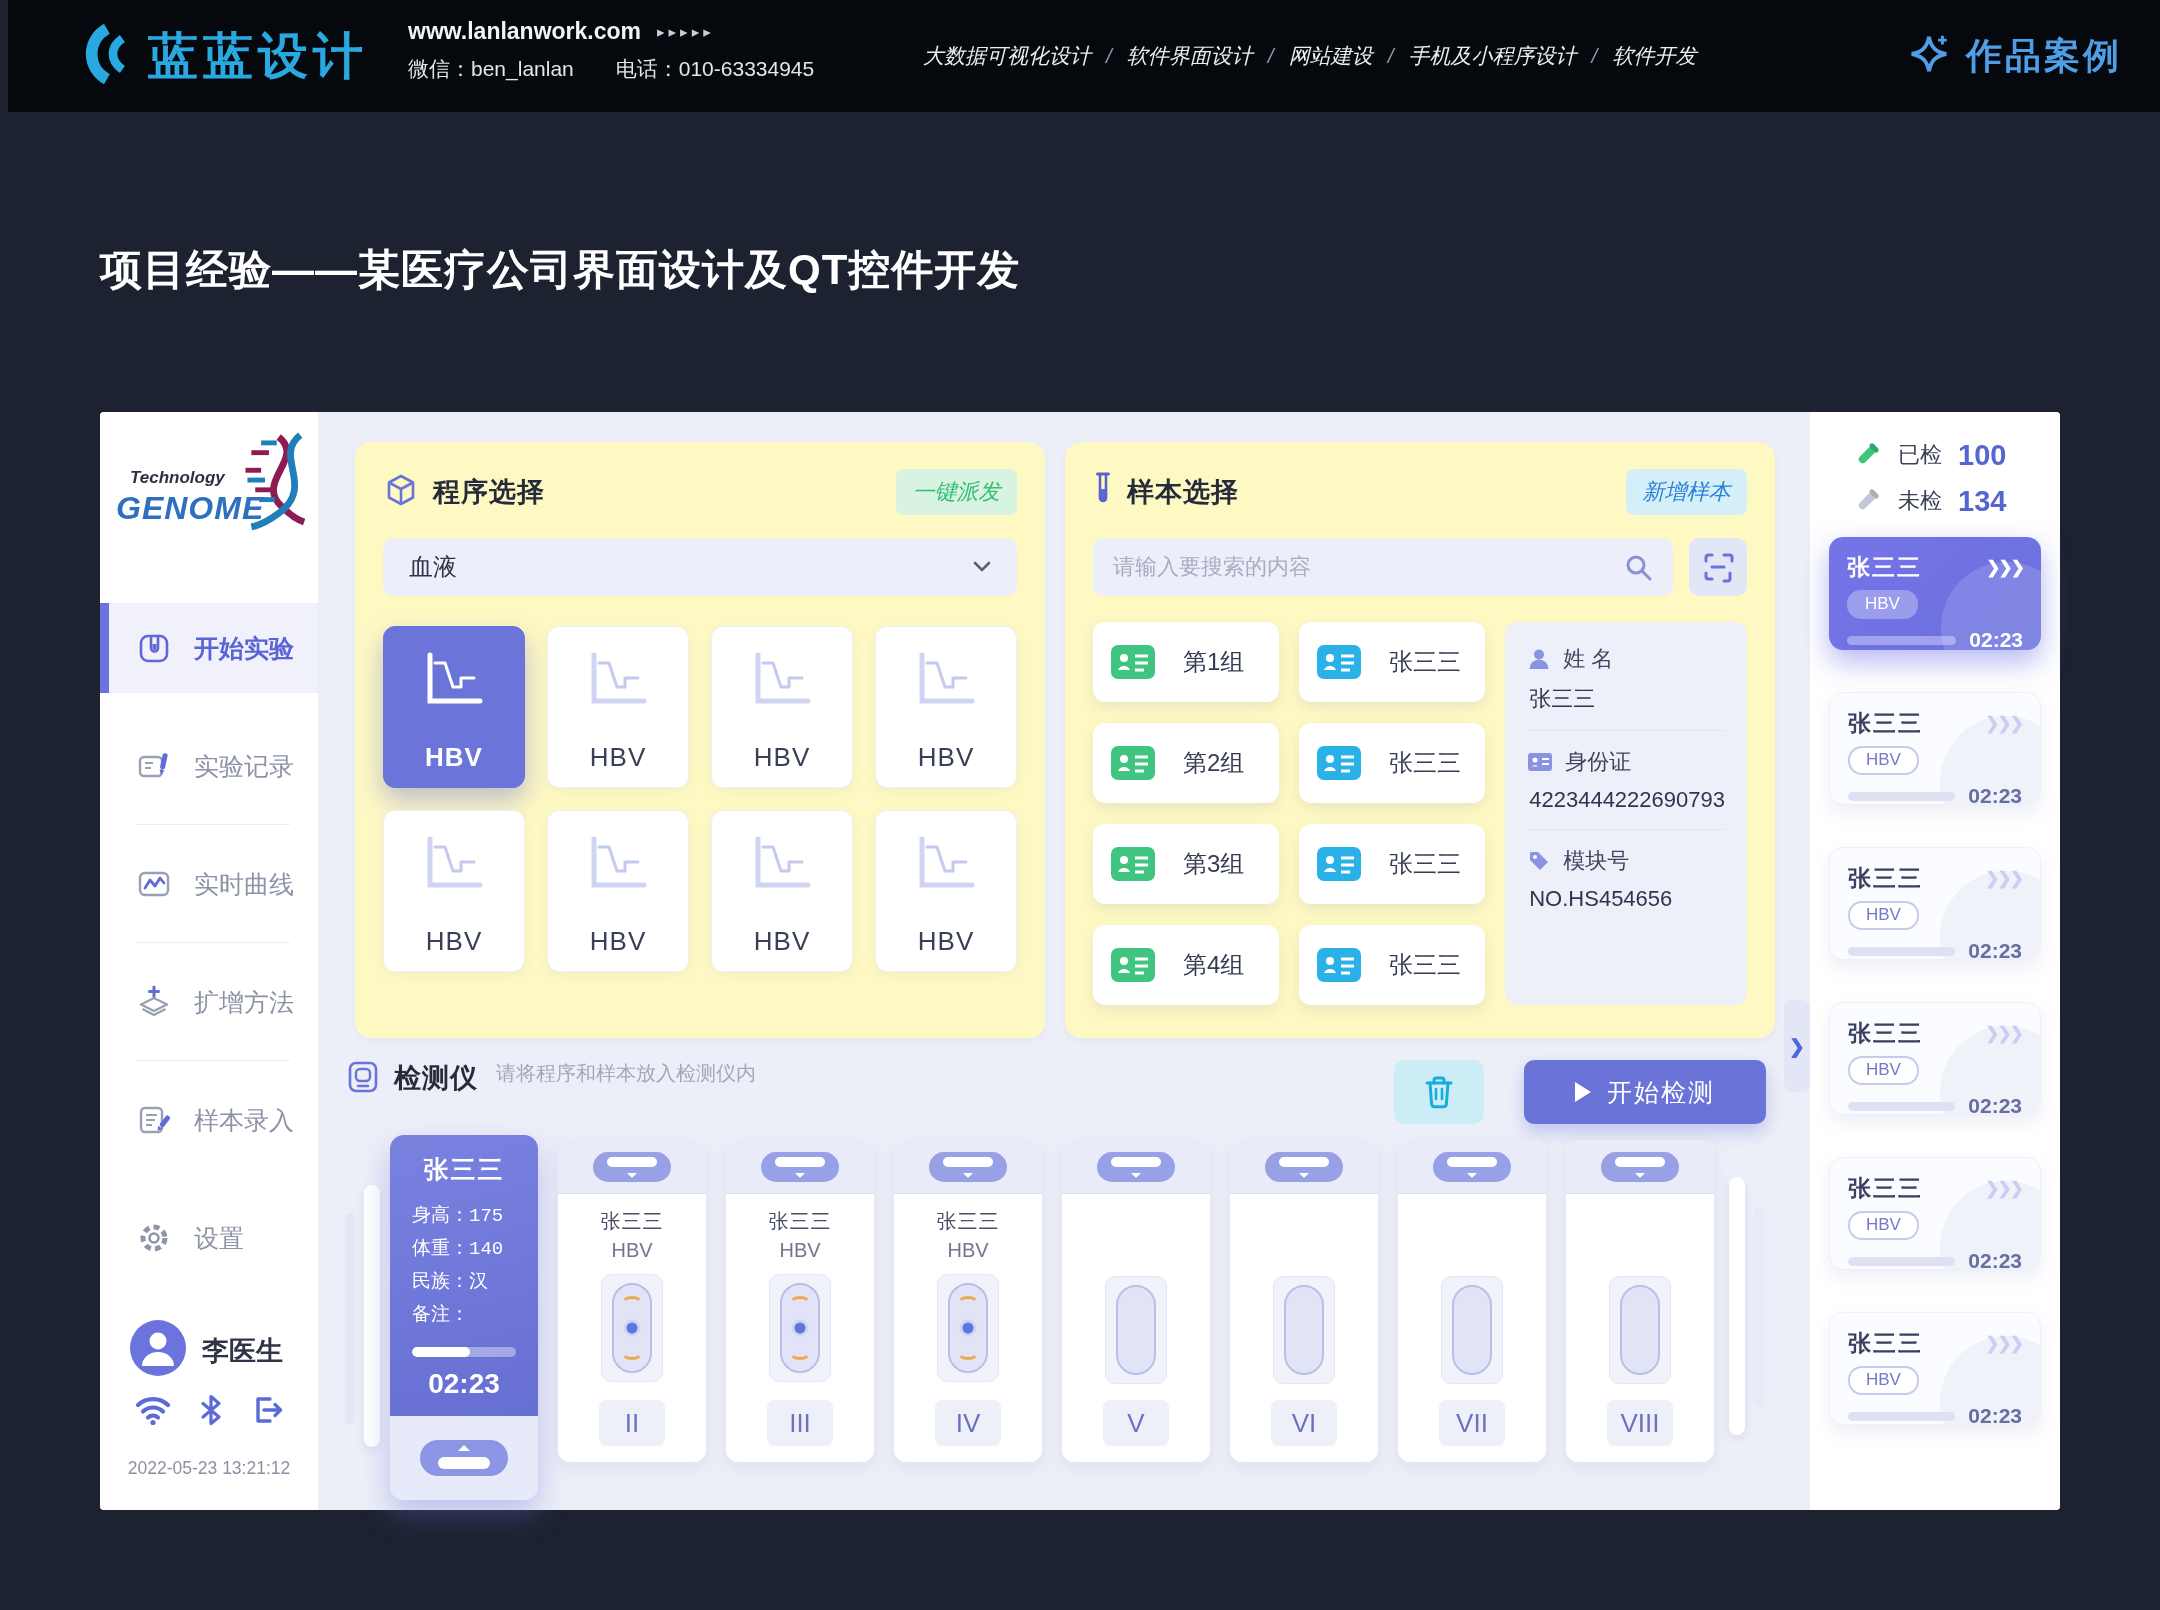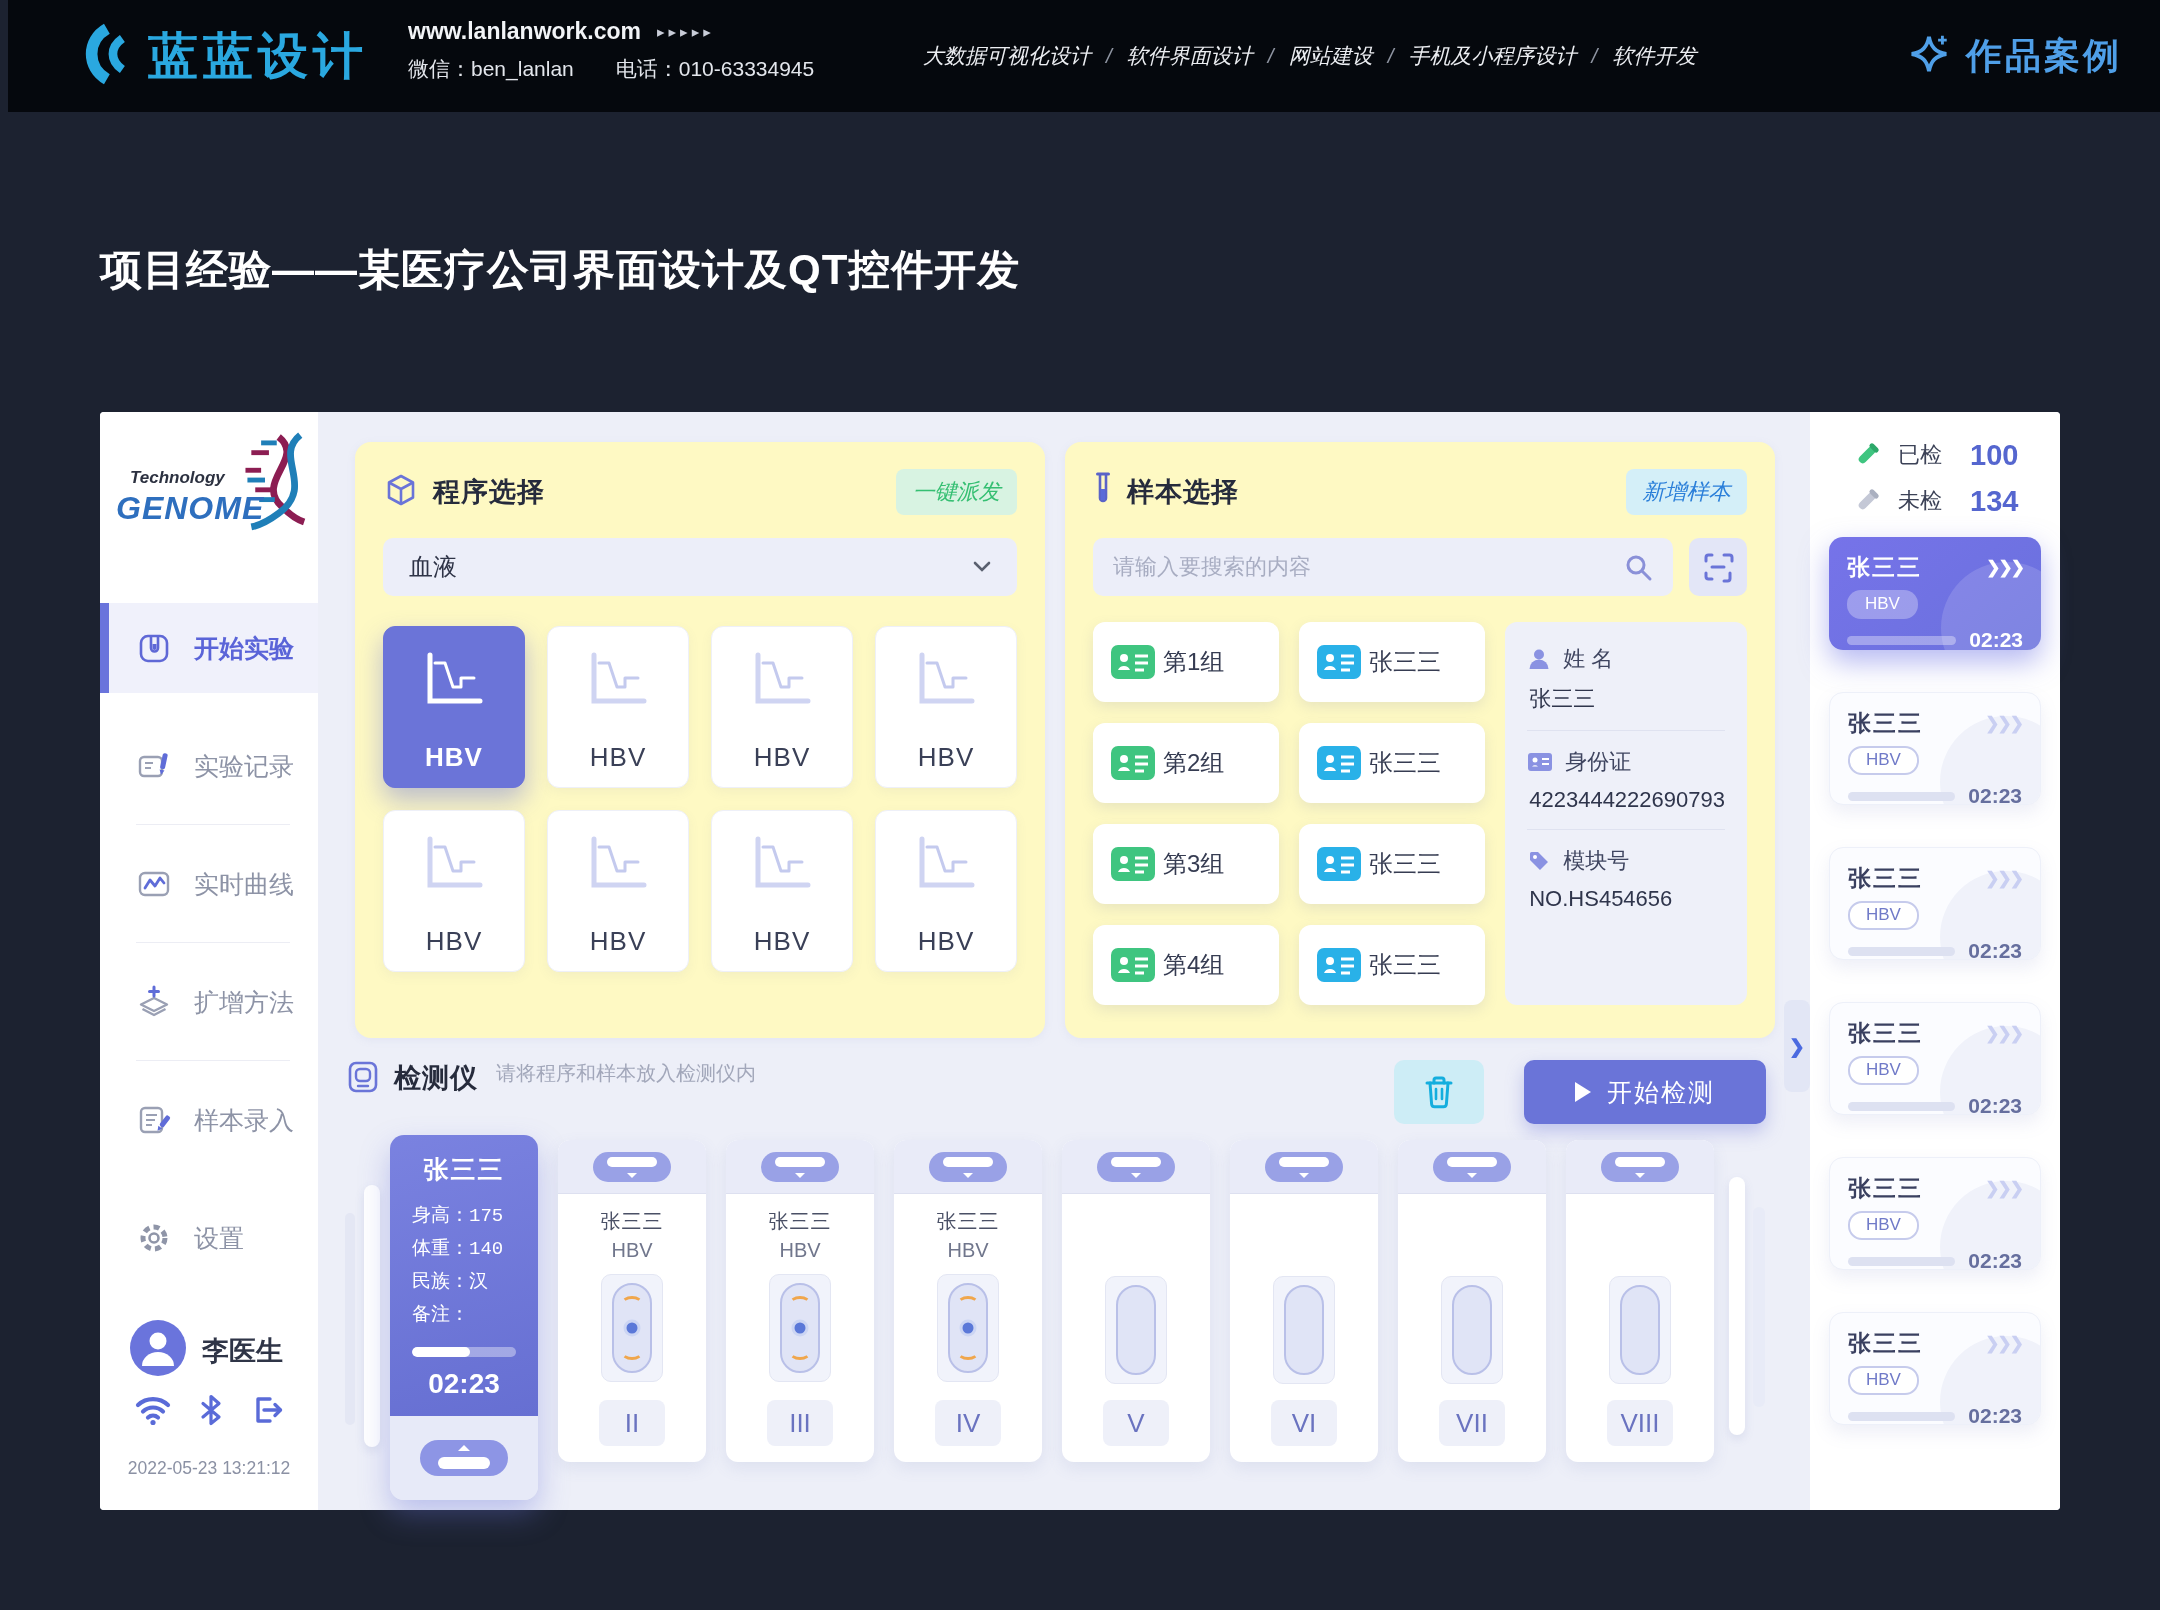--- a/index.html
+++ b/index.html
@@ -68,21 +68,21 @@
 
   
   .panel-sample{left:965px;top:30px;width:710px;height:596px;}
   .search-row{margin-top:22px;display:flex;gap:16px;}
   .search-box{flex:1;height:58px;background:#eceef9;border-radius:10px;display:flex;align-items:center;padding:0 20px;gap:12px;}
   .search-box input{flex:1;border:none;background:transparent;font-size:22px;color:#2e3347;outline:none;font-family:inherit;}
   .search-box input::placeholder{color:#a8adc2;}
   .btn-scan{width:58px;height:58px;background:#e3e6f7;border-radius:10px;display:flex;align-items:center;justify-content:center;cursor:pointer;}
   .sample-cols{margin-top:26px;display:flex;gap:20px;align-items:stretch;}
   .chip-col{width:198px;display:flex;flex-direction:column;gap:21px;}
-  .chip-btn{height:80px;background:#fff;border-radius:12px;box-shadow:0 5px 14px rgba(100,110,170,.14);display:flex;align-items:center;padding-left:18px;gap:8px;font-size:24px;color:#363c52;position:relative;cursor:pointer;}
+  .chip-btn{height:80px;background:#fff;border-radius:12px;box-shadow:0 5px 14px rgba(100,110,170,.14);display:flex;align-items:center;padding-left:18px;gap:28px;font-size:24px;color:#363c52;position:relative;cursor:pointer;}
   .chip-btn::after{content:'';position:absolute;left:10px;right:10px;bottom:-7px;height:14px;background:#fff;border-radius:10px;box-shadow:0 4px 8px rgba(100,110,170,.10);z-index:-1;}
   .detail-card{flex:1;background:#eef0f9;border-radius:12px;padding:22px 22px;font-size:22px;height:383px;}
   .d-label{display:flex;align-items:center;gap:12px;color:#3f4560;}
   .d-value{margin:10px 0 16px 2px;color:#2f354c;}
   .d-div{height:1px;background:#dfe2f0;margin-bottom:16px;}
 
   
   .detector-head{position:absolute;left:246px;top:648px;width:1420px;height:66px;display:flex;align-items:flex-start;}
   .detector-title{font-size:27px;font-weight:700;color:#262b3c;margin-left:14px;letter-spacing:1px;}
   .detector-hint{font-size:20px;color:#a2a7ba;margin-left:18px;}
@@ -121,21 +121,21 @@
   .vial.loaded::before{content:'';position:absolute;top:11px;left:50%;transform:translateX(-50%);width:16px;height:9px;border:3px solid transparent;border-top-color:#f0a64c;border-radius:50%;}
   .vial.loaded::after{content:'';position:absolute;bottom:11px;left:50%;transform:translateX(-50%);width:16px;height:9px;border:3px solid transparent;border-bottom-color:#f0a64c;border-radius:50%;}
   .vial .dot{position:absolute;left:50%;top:50%;transform:translate(-50%,-50%);width:17px;height:17px;background:#5b78d8;border:3px solid #ccd5f3;border-radius:50%;}
   .slot-num{margin-top:auto;margin-bottom:16px;width:66px;height:46px;background:#eef0f9;border-radius:8px;display:flex;align-items:center;justify-content:center;font-size:26px;color:#6a73c0;}
 
   
   .rightbar{position:absolute;left:1710px;top:0;width:250px;height:1098px;background:#ffffff;border-radius:0 4px 4px 0;}
   .stats{position:absolute;left:0;top:24px;width:278px;display:flex;flex-direction:column;gap:8px;}
   .stat-row{display:flex;align-items:center;margin-left:42px;gap:16px;height:38px;}
   .stat-label{font-size:22px;color:#3c4257;}
-  .stat-value{font-size:29px;font-weight:700;color:#5566cf;margin-left:12px;}
+  .stat-value{font-size:29px;font-weight:700;color:#5566cf;margin-left:0;}
   .expand-tab{position:absolute;left:-26px;top:588px;width:26px;height:92px;background:#e2e6f5;border-radius:8px;display:flex;align-items:center;justify-content:center;font-size:19px;font-weight:700;color:#4b6ae0;cursor:pointer;}
   .rp-cards{position:absolute;left:0;top:125px;width:250px;display:flex;flex-direction:column;align-items:center;gap:42px;}
   .rp-card{width:212px;height:113px;border-radius:14px;position:relative;padding:15px 18px;overflow:hidden;background:#fbfcff;border:1px solid #edf0f9;box-shadow:0 8px 18px rgba(120,130,190,.13);cursor:pointer;}
   .rp-card .deco{position:absolute;right:-32px;bottom:-44px;width:132px;height:132px;border-radius:50%;background:#f0f2fa;}
   .rp-row1{position:relative;display:flex;align-items:center;justify-content:space-between;}
   .rp-name{font-size:23px;font-weight:700;color:#3a4060;letter-spacing:2px;}
   .rp-arrows{font-size:17px;letter-spacing:-2px;color:#c9cff2;font-weight:700;}
   .rp-tag{position:relative;margin-top:7px;display:inline-block;padding:2px 16px 3px;border-radius:14px;font-size:17px;border:2px solid #c6cbec;color:#707ac8;background:#fff;}
   .rp-row3{position:relative;margin-top:9px;display:flex;align-items:center;gap:13px;}
   .rp-track{width:122px;height:9px;border-radius:5px;background:#dde1f1;overflow:hidden;}

